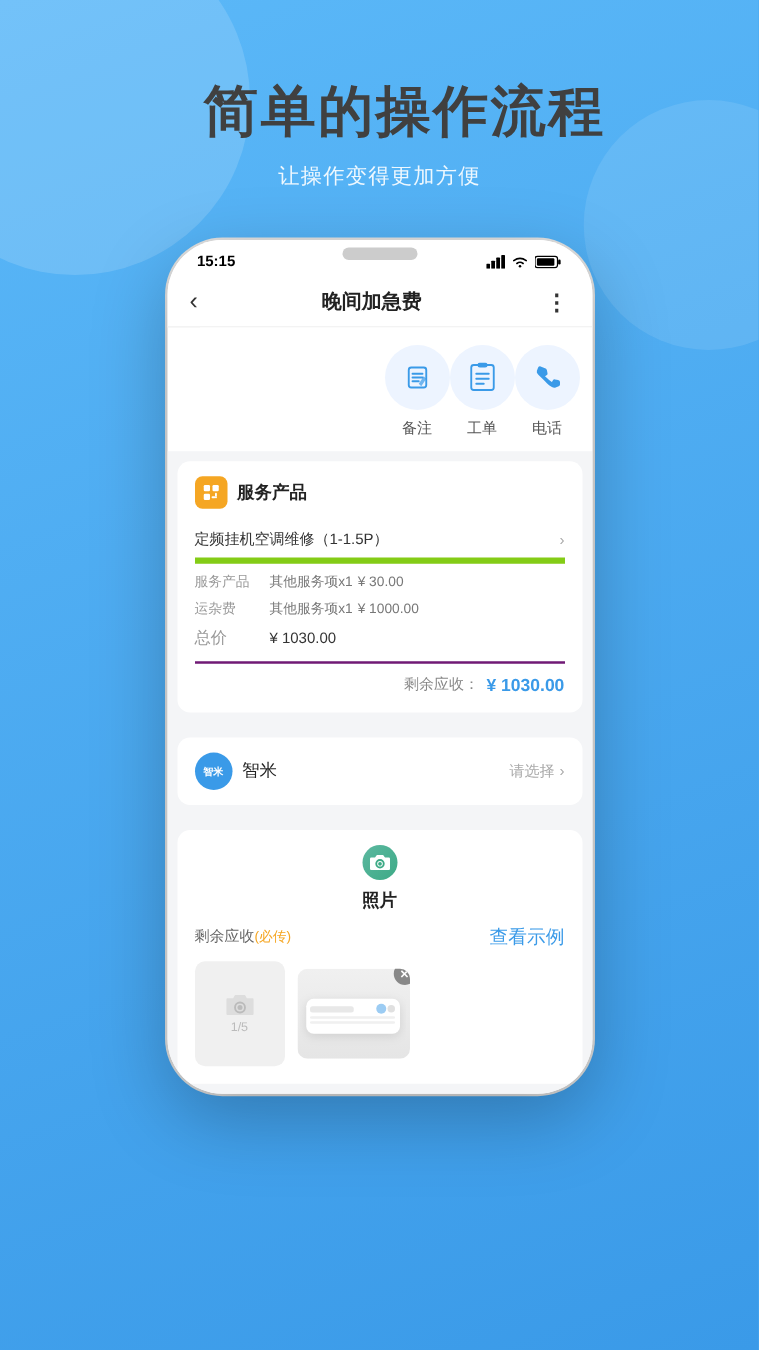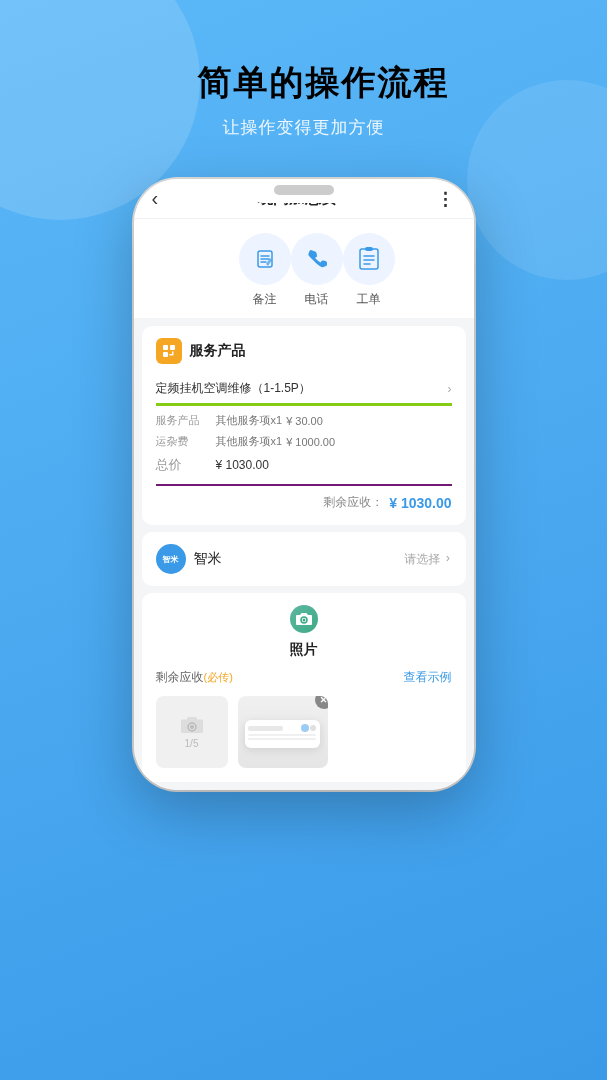--- a/index.html
+++ b/index.html
@@ -35,23 +35,23 @@
     }
 
     
     .header-section {
       position: relative;
       z-index: 2;
       text-align: center;
       padding-top: 60px;
     }
     .main-title {
-      font-size: 34px;
+      font-size: 44px;
       font-weight: 700;
-      color: #000000;
+      color: #404040;
       letter-spacing: 2px;
       margin-left: 40px;
     }
     .sub-title {
       font-size: 17px;
       color: rgba(255,255,255,0.9);
       margin-top: 10px;
       letter-spacing: 1px;
     }
 
@@ -136,21 +136,21 @@
     .nav-more {
       font-size: 18px;
       color: #333;
       letter-spacing: 1px;
       font-weight: 700;
     }
 
     
     .action-row {
       display: flex;
-      justify-content: center;
+      justify-content: flex-end;
       align-items: center;
       padding: 14px 10px 10px;
       background: #fff;
       margin-left: 26px;
     }
     .action-item {
       display: flex;
       flex-direction: column;
       align-items: center;
       gap: 6px;
@@ -170,21 +170,21 @@
       font-size: 12px;
       color: #555;
     }
 
     
     .content-area {
       background: #F4F5F7;
       padding: 8px;
       display: flex;
       flex-direction: column;
-      gap: 7px;
+      gap: 20px;
     }
 
     
     .card {
       background: #fff;
       border-radius: 10px;
       padding: 12px 14px;
     }
 
     
@@ -209,21 +209,21 @@
       font-size: 14px;
       font-weight: 600;
       color: #222;
     }
 
     .service-product-row {
       display: flex;
       justify-content: space-between;
       align-items: center;
       padding: 6px 0;
-      border-bottom: 3px solid #84cc16;
+      border-bottom: 5px solid #84cc16;
       margin-bottom: 4px;
     }
     .service-product-name {
       font-size: 12px;
       color: #333;
     }
     .service-product-arrow {
       font-size: 12px;
       color: #aaa;
     }
@@ -312,21 +312,20 @@
     }
     .smart-name {
       font-size: 14px;
       color: #222;
       font-weight: 500;
     }
     .smart-right {
       display: flex;
       align-items: center;
       gap: 4px;
-      font-family: Liberation Mono, monospace;
     }
     .smart-select {
       font-size: 12px;
       color: #aaa;
     }
     .smart-arrow {
       font-size: 12px;
       color: #aaa;
     }
 
@@ -367,32 +366,32 @@
     }
     .photo-desc {
       font-size: 12px;
       color: #666;
     }
     .photo-required {
       color: #F5A623;
       font-size: 11px;
     }
     .view-example {
-      font-size: 12px;
+      font-size: 15px;
       color: #3A9AE8;
     }
 
     .photo-thumbnails {
       display: flex;
       gap: 10px;
       align-items: center;
     }
     .photo-thumb {
       width: 72px;
-      height: 72px;
+      height: 84px;
       background: #F0F0F0;
       border-radius: 8px;
       display: flex;
       flex-direction: column;
       align-items: center;
       justify-content: center;
       gap: 4px;
     }
     .photo-count {
       font-size: 10px;
@@ -444,20 +443,44 @@
   <div class="sub-title">让操作变得更加方便</div>
 </div>
 
 <div class="phone-wrapper">
   <div class="phone-mockup">
 
     <div class="notch">
       <div class="notch-inner"></div>
     </div>
 
+    <div class="status-bar">
+      <span class="status-time">15:15</span>
+      <div class="status-icons">
+
+        <svg width="15" height="11" viewBox="0 0 15 11">
+          <rect x="0" y="7" width="3" height="4" rx="0.5" fill="#000"></rect>
+          <rect x="4" y="4.5" width="3" height="6.5" rx="0.5" fill="#000"></rect>
+          <rect x="8" y="2" width="3" height="9" rx="0.5" fill="#000"></rect>
+          <rect x="12" y="0" width="3" height="11" rx="0.5" fill="#000"></rect>
+        </svg>
+
+        <svg width="14" height="11" viewBox="0 0 14 11">
+          <path d="M7 9 L7 9" stroke="#000" stroke-width="2" stroke-linecap="round"></path>
+          <path d="M4.5 6.8 Q7 4.8 9.5 6.8" stroke="#000" stroke-width="1.3" fill="none" stroke-linecap="round"></path>
+          <path d="M2 4.5 Q7 1 12 4.5" stroke="#000" stroke-width="1.3" fill="none" stroke-linecap="round"></path>
+        </svg>
+
+        <svg width="22" height="11" viewBox="0 0 22 11">
+          <rect x="0" y="1" width="18" height="9" rx="2" stroke="#000" stroke-width="1" fill="none"></rect>
+          <rect x="18.5" y="3.5" width="2" height="4" rx="1" fill="#000"></rect>
+          <rect x="1.5" y="2.5" width="14" height="6" rx="1" fill="#000"></rect>
+        </svg>
+      </div>
+    </div>
 
     <div class="nav-bar">
       <span class="nav-back">‹</span>
       <span class="nav-title">晚间加急费</span>
       <span class="nav-more">⋮</span>
     </div>
 
     <div class="action-row">
 
       <div class="action-item">
@@ -469,38 +492,38 @@
             <line x1="7" y1="14" x2="12" y2="14" stroke="#3A9AE8" stroke-width="1.5" stroke-linecap="round"></line>
             <polygon points="12,16 16,10 18,12 14,18" fill="#3A9AE8" opacity="0.7"></polygon>
           </svg>
         </div>
         <span class="action-label">备注</span>
       </div>
 
 
       <div class="action-item">
         <div class="action-icon-circle">
-          <svg width="22" height="22" viewBox="0 0 22 22">
-            <path d="M5 2 Q4 2 3.5 3 L2.5 5.5 Q2 7 3.5 8.5 Q5 10 7 12 Q9 14 10.5 15.5 Q12 17 14.5 18.5 Q16 19.5 17.5 19 L20 18 Q21 17.5 21 16.5 L21 14.5 Q21 13.5 19.5 13 L17 12.5 Q16 12.2 15.5 13 L14.5 14.5 Q12 13 9 10 L10.5 9 Q11.3 8.5 11 7.5 L10.5 5 Q10 3.5 9 3.5 Z" fill="#3A9AE8"></path>
-          </svg>
-        </div>
-        <span class="action-label">电话</span>
-      </div>
-
-      <div class="action-item">
-        <div class="action-icon-circle">
           <svg width="22" height="24" viewBox="0 0 22 24">
             <rect x="2" y="2" width="18" height="20" rx="2" fill="none" stroke="#3A9AE8" stroke-width="1.5"></rect>
             <rect x="7" y="0" width="8" height="4" rx="2" fill="#3A9AE8"></rect>
             <line x1="6" y1="9" x2="16" y2="9" stroke="#3A9AE8" stroke-width="1.5" stroke-linecap="round"></line>
             <line x1="6" y1="13" x2="16" y2="13" stroke="#3A9AE8" stroke-width="1.5" stroke-linecap="round"></line>
             <line x1="6" y1="17" x2="12" y2="17" stroke="#3A9AE8" stroke-width="1.5" stroke-linecap="round"></line>
           </svg>
         </div>
         <span class="action-label">工单</span>
+      </div>
+
+      <div class="action-item">
+        <div class="action-icon-circle">
+          <svg width="22" height="22" viewBox="0 0 22 22">
+            <path d="M5 2 Q4 2 3.5 3 L2.5 5.5 Q2 7 3.5 8.5 Q5 10 7 12 Q9 14 10.5 15.5 Q12 17 14.5 18.5 Q16 19.5 17.5 19 L20 18 Q21 17.5 21 16.5 L21 14.5 Q21 13.5 19.5 13 L17 12.5 Q16 12.2 15.5 13 L14.5 14.5 Q12 13 9 10 L10.5 9 Q11.3 8.5 11 7.5 L10.5 5 Q10 3.5 9 3.5 Z" fill="#3A9AE8"></path>
+          </svg>
+        </div>
+        <span class="action-label">电话</span>
       </div>
 
     </div>
 
     <div class="content-area">
 
       <div class="card">
         <div class="card-header">
           <div class="service-icon">
             <svg width="16" height="16" viewBox="0 0 16 16">

